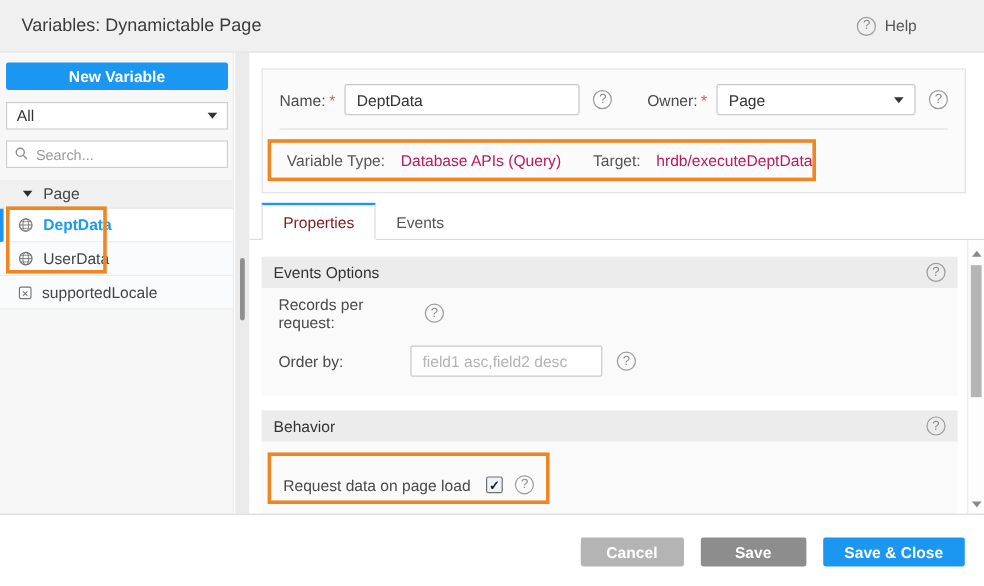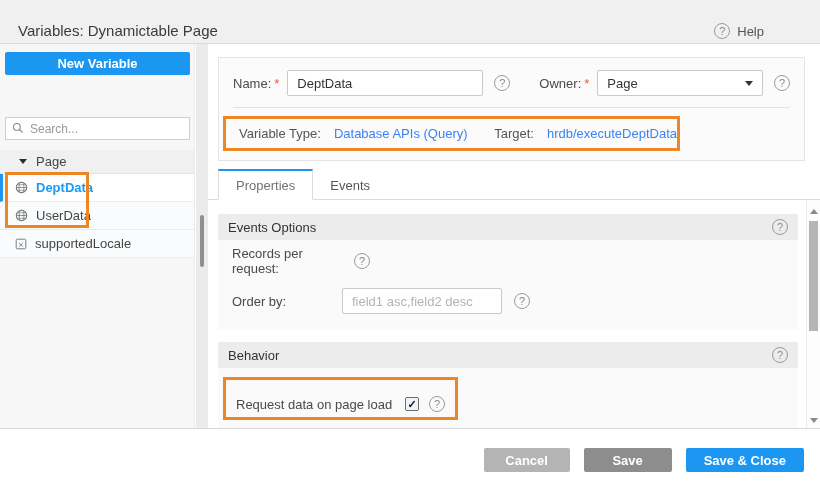--- a/index.html
+++ b/index.html
@@ -1,20 +1,20 @@
 <!DOCTYPE html>
 <html><head>
 <meta charset="utf-8">
 <style>
   * { margin:0; padding:0; box-sizing:border-box; }
   body { font-family:"Liberation Sans", sans-serif; background:#fff; }
   .screen { position:relative; width:820px; height:488px; background:#fff; overflow:hidden; font-size:13px; color:#3d3d3d; }
 
   
-  .header { position:absolute; top:0; left:0; right:0; height:44px; background:#f0f0f1; border-bottom:1px solid #dcdcdc; display:flex; align-items:flex-end; padding:4px 18px;gap:12px; }
+  .header { position:absolute; top:0; left:0; right:0; height:44px; background:#f0f0f1; border-bottom:1px solid #dcdcdc; display:flex; align-items:center; padding:4px 18px;gap:12px; }
   .page-title { font-size:15px; color:#3b3b3b; }
   .help-btn { margin-left:auto; display:flex; align-items:center; gap:7px; color:#555; cursor:pointer; margin-right:38px; }
 
   .q { width:16px; height:16px; min-width:16px; border-radius:50%; border:1px solid #9b9b9b; color:#8a8a8a; font-size:11px; line-height:1; display:inline-flex; align-items:center; justify-content:center; background:transparent; }
 
   
   .body-row { position:absolute; top:44px; left:0; right:0; height:384px; background:#fff; }
 
   
   .sidebar { position:absolute; left:0; top:0; width:195px; height:100%; background:#f7f7f8; border-right:1px solid #ececec; }
@@ -46,27 +46,27 @@
   .flabel { color:#4a4a4a; white-space:nowrap; }
   .req { color:#e4584c; margin-left:3px; }
   .txt-input { height:26px; border:1px solid #c9c9c9; border-radius:2px; background:#fff; padding:0 9px; font-size:13px; font-family:inherit; color:#333; }
   .txt-input::placeholder { color:#b3b3b3; }
   .sel { height:26px; border:1px solid #c9c9c9; border-radius:2px; background:#fff; display:flex; align-items:center; padding:0 9px; color:#333; cursor:pointer; }
   .sel .caret { margin-left:auto; }
   .fdivider { border-top:1px solid #e2e2e2; margin:11px 14px 0 14px; }
   .type-box { margin:8px 0 0 4px; width:457px; border:3px solid #ee8623; padding:7px 0 7px 13px; display:flex; align-items:center; background:transparent; }
   .tb-group { display:flex; gap:13px; align-items:center; }
   .tb-label { color:#555; }
-  .tb-value { color:#3b82f6;text-align:center; }
+  .tb-value { color:#be185d;text-align:center; }
   .tb-first { width:283px; }
 
   
   .tabs { position:absolute; left:0; top:126px; right:0; height:30px; border-bottom:1px solid #dcdcdc; padding-left:10px; display:flex; align-items:flex-end; }
   .tab { padding:7px 17px 6px 17px; color:#555; cursor:pointer; position:relative; }
-  .tab.active { background:#fff; border:1px solid #dcdcdc; border-bottom:1px solid #fff; border-top:2px solid #1b97f1; color:#737373; margin-bottom:-1px; }
+  .tab.active { background:#fff; border:1px solid #dcdcdc; border-bottom:1px solid #fff; border-top:2px solid #1b97f1; color:#7f1d1d; margin-bottom:-1px; }
 
   
   .scroll-area { position:absolute; left:0; top:156px; right:0; height:228px; overflow:hidden; background:#fff; }
   .section { margin:14px 22px 0 10px; background:#fafafa; }
   .section + .section { margin-top:12px; }
   .sec-head { height:26px; background:#ececec; display:flex; align-items:center; padding:0 10px; color:#333; }
   .sec-head .q { margin-left:auto; }
   .sec-body { padding:6px 0 16px 14px; }
   .prow { display:flex; align-items:center; margin-top:0; }
   .prow + .prow { margin-top:12px; }
@@ -104,20 +104,24 @@
       <span class="q">?</span>
       <span>Help</span>
     </div>
   </div>
 
   <div class="body-row">
 
     <div class="sidebar">
       <button class="new-var">New Variable</button>
 
+      <div class="filter-select">
+        <span>All</span>
+        <span class="caret"></span>
+      </div>
 
       <div class="search-box">
         <svg width="12" height="12" viewBox="0 0 16 16">
             <circle cx="6.5" cy="6.5" r="4.5" fill="none" stroke="#8a8a8a" stroke-width="1.5"></circle>
             <path d="M10 10 L14 14" stroke="#8a8a8a" stroke-width="1.5"></path>
           </svg>
         <input placeholder="Search..." style="">
       </div>
 
       <div class="tree">

